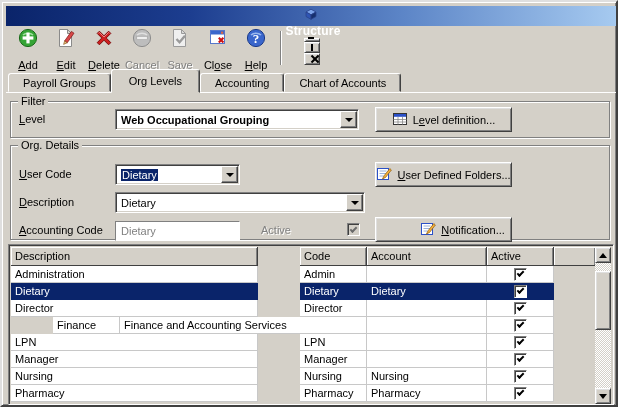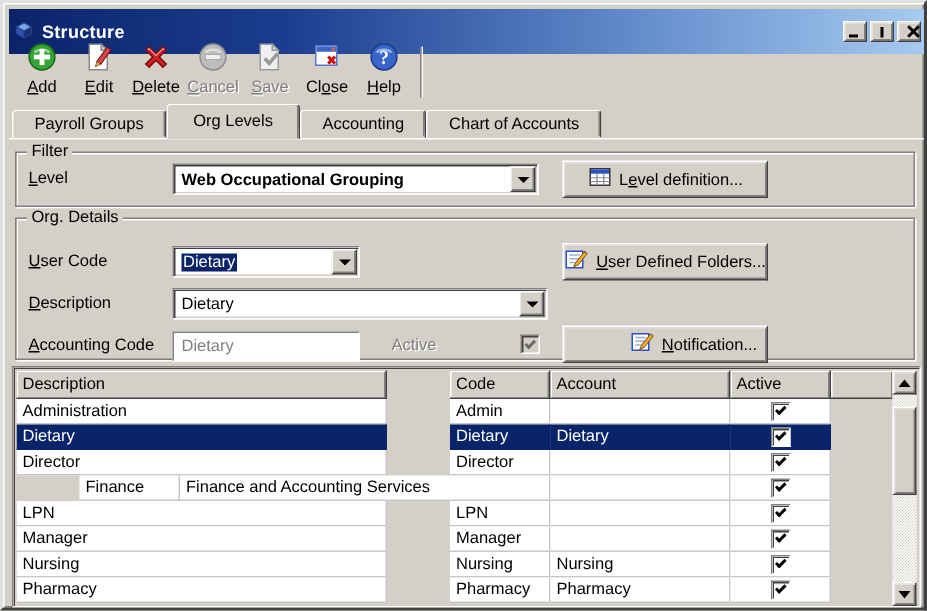--- a/index.html
+++ b/index.html
@@ -4,43 +4,43 @@
 <style>
   * { box-sizing: border-box; }
   html,body { margin:0; padding:0; }
   body { font-family:"Liberation Sans", sans-serif; font-size:11px; color:#000; }
 
   .window { position:relative; width:618px; height:407px; background:#d4d0c8;
     border:2px solid; border-color:#dfdfdf #404040 #404040 #dfdfdf;
     box-shadow: inset 1px 1px 0 #fff, inset -1px -1px 0 #808080; overflow:hidden; }
 
   
-  .titlebar { position:absolute; left:4px; top:4px; width:610px; height:30px;
+  .titlebar { position:absolute; left:4px; top:4px; width:610px; height:20px;
     background:linear-gradient(90deg,#0a246a 0%,#1c3d8f 30%,#5c85c7 65%,#a6caf0 100%);
-    display:flex; align-items:center; padding:0 2px; }
+    display:flex; align-items:center; padding:0 2px;flex-direction:column; }
   .title-text { color:#fff; font-weight:bold; font-size:12px; margin-left:4px; flex:1;
     letter-spacing:.2px; white-space:nowrap; }
   .winbtn { width:16px; height:14px; background:#d4d0c8; border:1px solid;
     border-color:#fff #404040 #404040 #fff; box-shadow: inset 1px 1px 0 #dfdfdf, inset -1px -1px 0 #808080;
     margin-left:2px; display:flex; align-items:center; justify-content:center; position:relative; }
   .glyph-min { width:6px; height:2px; background:#000; position:absolute; left:3px; bottom:2px; }
   .glyph-max { width:8px; height:7px; border:1px solid #000; border-top-width:2px; }
   .glyph-close { position:relative; width:8px; height:8px; }
   .glyph-close::before,.glyph-close::after { content:""; position:absolute; left:-1px; top:3px;
     width:10px; height:2px; background:#000; }
   .glyph-close::before { transform:rotate(45deg); }
   .glyph-close::after { transform:rotate(-45deg); }
 
   
   .toolbar { position:absolute; left:4px; top:23px; width:610px; height:44px;
     display:flex; align-items:flex-start; padding:2px 0 0 3px; }
   .tbtn { width:38px; height:40px; background:transparent; border:none; padding:1px 0 0;
     display:flex; flex-direction:column; align-items:center; font-family:inherit; font-size:11px; }
   .tbtn svg { display:block; }
-  .tbtn .lbl { margin-top:4px; line-height:12px; white-space:nowrap; }
+  .tbtn .lbl { margin-top:11px; line-height:12px; white-space:nowrap; }
   .tbtn.disabled .lbl { color:#808080; text-shadow:1px 1px 0 #fff; }
   .tsep { width:0; height:34px; border-left:1px solid #808080; border-right:1px solid #fff; margin:4px 2px 0 5px; }
 
   
   .tabline { position:absolute; left:4px; top:90px; width:610px; height:1px; background:#fff; z-index:1; }
   .tabs { position:absolute; left:6px; top:67px; height:24px; display:flex; z-index:2; }
   .tab { align-self:flex-end; height:19px; margin-bottom:1px; padding:1px 14px;
     display:flex; align-items:center; background:#d4d0c8; border:1px solid;
     border-color:#fff #404040 transparent #fff; border-radius:3px 3px 0 0;
     box-shadow: inset -1px 0 0 #808080; white-space:nowrap; font-family:inherit; font-size:11px; z-index:2; }

